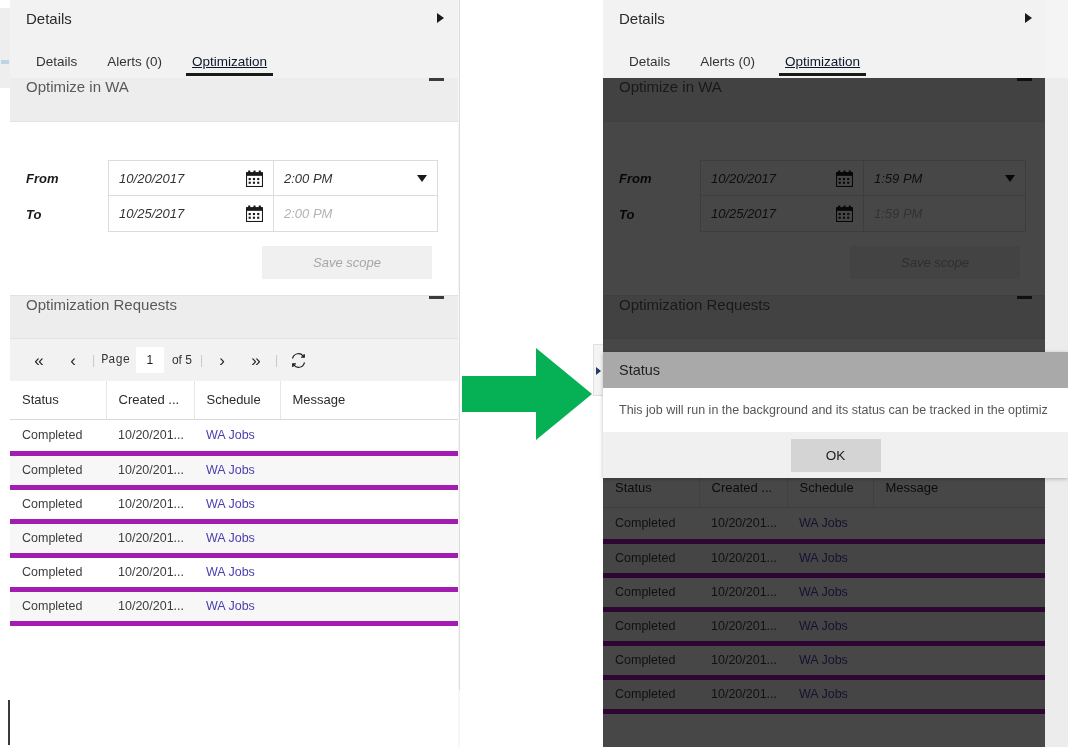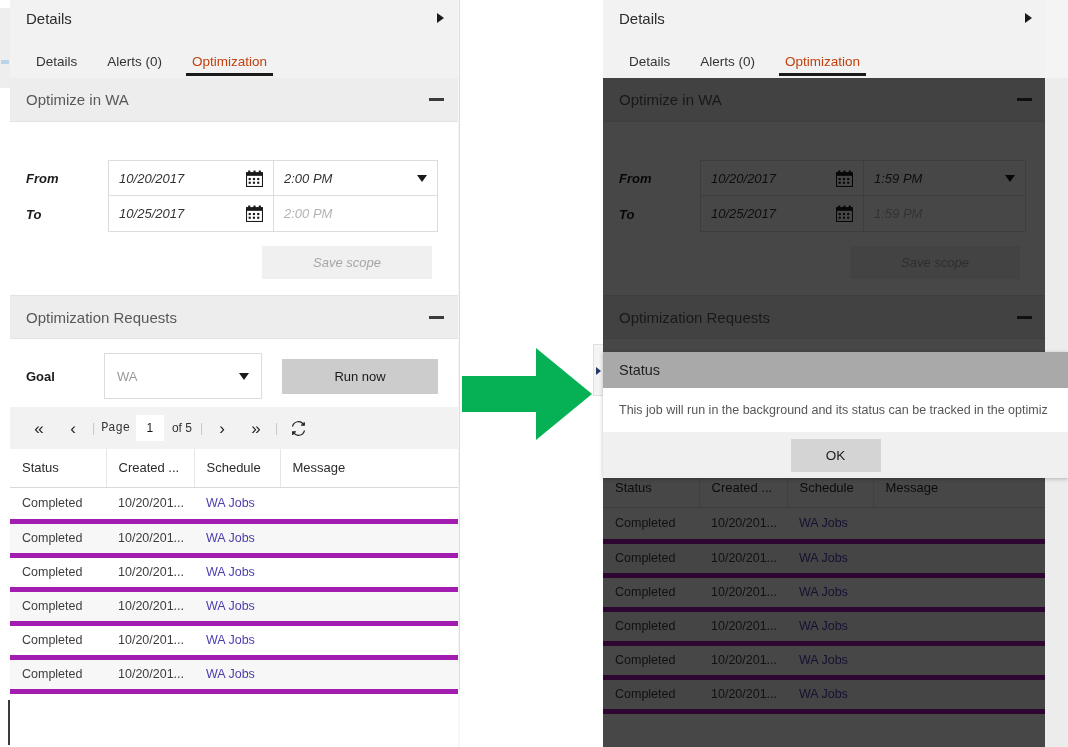--- a/index.html
+++ b/index.html
@@ -29,29 +29,29 @@
   .tabbar{
     height:42px;background:#f2f2f2;
     display:flex;align-items:flex-end;
     padding-left:16px;box-sizing:border-box;
   }
   .tab{
     font-size:13.5px;color:#333;
     padding:0 10px 9px 10px;margin-right:10px;
     position:relative;white-space:nowrap;
   }
-  .tab.active{color:#c2410c;}
+  .tab.active{color:#0f172a;text-decoration:underline;}
   .tab.active:after{
     content:"";position:absolute;left:4px;right:4px;bottom:2px;
     height:3px;background:#1a1a1a;
   }
 
   .section-header{
     height:44px;background:#ededed;
-    display:flex;align-items:center;
+    display:flex;align-items:flex-start;
     padding:0 16px;box-sizing:border-box;
     border-bottom:1px solid #e3e3e3;
   }
   .section-header .sh-title{font-size:15px;color:#595959;flex:1;}
   .minus{display:inline-block;width:15px;height:3px;background:#3b3b3b;}
 
   
   .scope-body{background:#ffffff;padding:38px 22px 16px 16px;box-sizing:border-box;font-style:italic;}
   .form-row{display:flex;align-items:stretch;}
   .form-label{
@@ -259,31 +259,20 @@
       <div class="btn-row">
         <div class="btn btn-save">Save scope</div>
       </div>
     </div>
 
     <div class="section-header" style="border-top:1px solid #e3e3e3;">
       <div class="sh-title">Optimization Requests</div>
       <span class="minus"></span>
     </div>
 
-    <div class="goal-body">
-      <div class="goal-row">
-        <div class="goal-label">Goal</div>
-        <div class="select">
-          <span>WA</span>
-          <span class="caret-down"></span>
-        </div>
-        <div style="width:22px;"></div>
-        <div class="btn btn-run">Run now</div>
-      </div>
-    </div>
 
     <div class="pager">
       <div class="pg">«</div>
       <div class="pg">‹</div>
       <span class="sep">|</span>
       <span class="pg-label">Page</span>
       <div class="pg-input">1</div>
       <span class="pg-of">of 5</span>
       <span class="sep" style="margin-left:8px;">|</span>
       <div class="pg">›</div>

